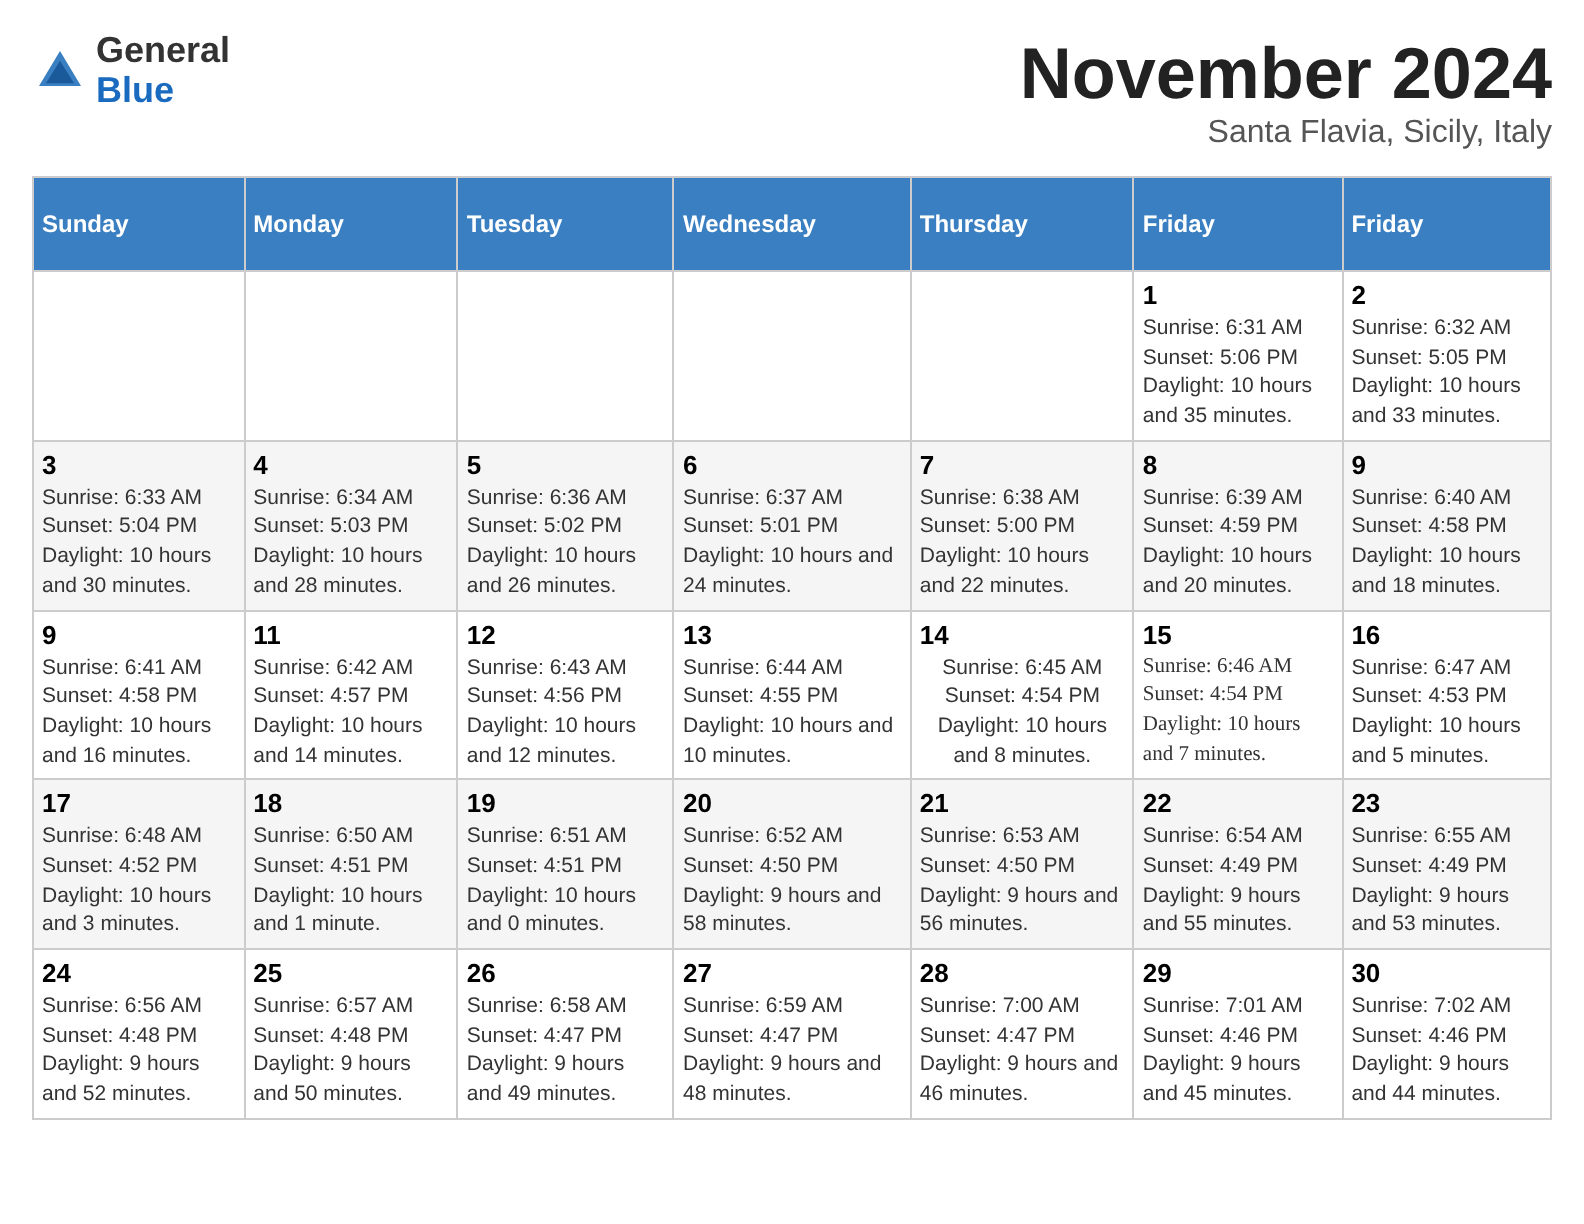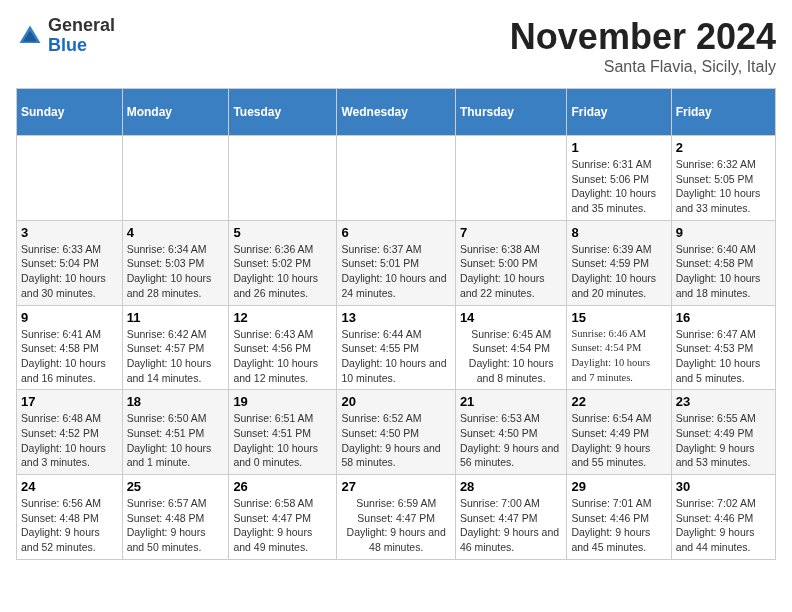--- a/index.html
+++ b/index.html
@@ -281,21 +281,21 @@
 Daylight: 9 hours and 50 minutes.</div>
         </td>
         <td>
           <span class="day-num">26</span>
           <div class="day-info" style="white-space: pre-line;">Sunrise: 6:58 AM
 Sunset: 4:47 PM
 Daylight: 9 hours and 49 minutes.</div>
         </td>
         <td>
           <span class="day-num">27</span>
-          <div class="day-info" style="white-space: pre-line; text-align: center;">Sunrise: 6:59 AM
+          <div class="day-info" style="white-space: pre-line;">Sunrise: 6:59 AM
 Sunset: 4:47 PM
 Daylight: 9 hours and 48 minutes.</div>
         </td>
         <td>
           <span class="day-num">28</span>
           <div class="day-info" style="white-space: pre-line;">Sunrise: 7:00 AM
 Sunset: 4:47 PM
 Daylight: 9 hours and 46 minutes.</div>
         </td>
         <td>

